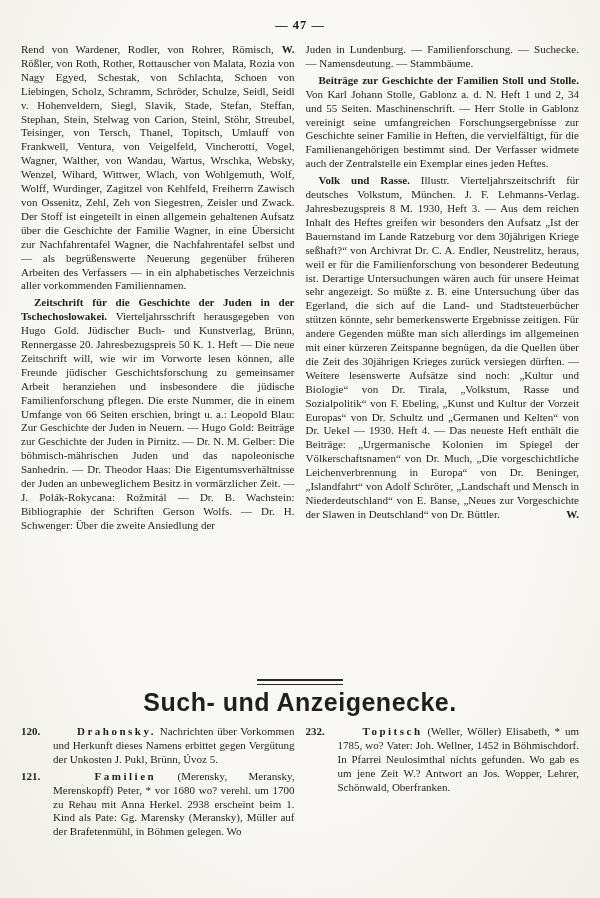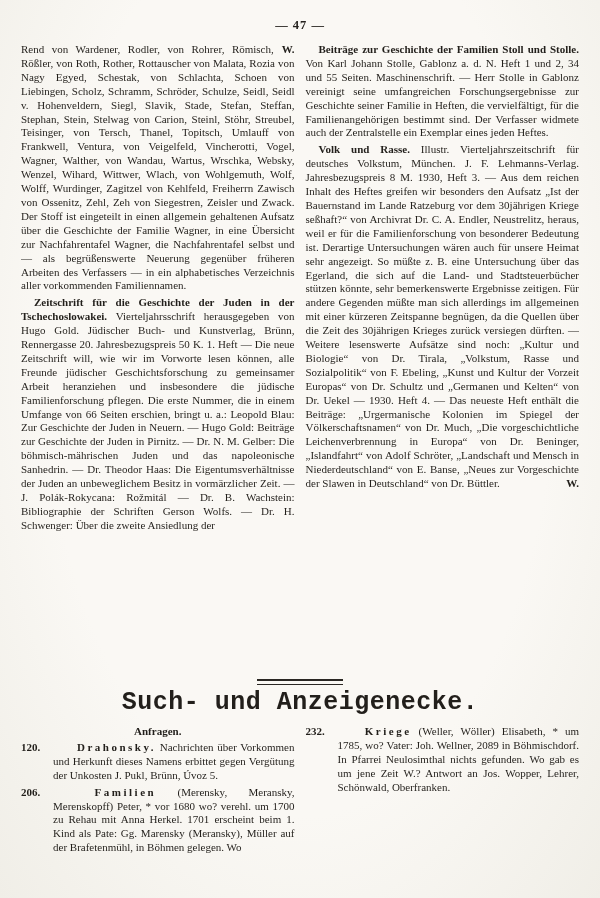--- a/index.html
+++ b/index.html
@@ -47,21 +47,21 @@
     height:3px;
     border-top:2.5px solid #2a2723;
     border-bottom:1.5px solid #2a2723;
   }
   .section-title{
     text-align:center;
     font-size:25px;
     font-weight:bold;
     letter-spacing:.5px;
     margin:2px 0 8px 0;
-    font-family:Liberation Mono, monospace;
+    font-family:Liberation Sans, sans-serif;
   }
   .subheading{
     text-align:center;
     font-weight:bold;
     font-size:11px;
     margin:0 0 2px 0;
   }
   .entry{
     padding-left:32px;
     text-indent:-32px;
@@ -80,33 +80,33 @@
 <div class="page">
 
   <div class="pagenum">— 47 —</div>
 
   <div class="cols main-cols">
     <div class="col">
       <p><span class="sig">W.</span><span>Rend von Wardener, Rodler, von Rohrer, Römisch, Rößler, von Roth, Rother, Rottauscher von Malata, Rozia von Nagy Egyed, Schestak, von Schlachta, Schoen von Liebingen, Scholz, Schramm, Schröder, Schulze, Seidl, Seidl v. Hohenveldern, Siegl, Slavik, Stade, Stefan, Steffan, Stephan, Stein, Stelwag von Carion, Steinl, Stöhr, Streubel, Teisinger, von Tersch, Thanel, Topitsch, Umlauff von Frankwell, Ventura, von Veigelfeld, Vincherotti, Vogel, Wagner, Walther, von Wandau, Wartus, Wrschka, Websky, Wenzel, Wihard, Wittwer, Wlach, von Wohlgemuth, Wolf, Wolff, Wurdinger, Zagitzel von Kehlfeld, Freiherrn Zawisch von Ossenitz, Zehl, Zeh von Siegestren, Zeisler und Zwack. Der Stoff ist eingeteilt in einen allgemein gehaltenen Aufsatz über die Geschichte der Familie Wagner, in eine Übersicht zur Nachfahrentafel Wagner, die Nachfahrentafel selbst und — als begrüßenswerte Neuerung gegenüber früheren Arbeiten des Verfassers — in ein alphabetisches Verzeichnis aller vorkommenden Familiennamen.</span></p>
       <p class="indent"><span class="lead">Zeitschrift für die Geschichte der Juden in der Tschechoslowakei.</span> <span>Vierteljahrsschrift herausgegeben von Hugo Gold. Jüdischer Buch- und Kunstverlag, Brünn, Rennergasse 20. Jahresbezugspreis 50 K. 1. Heft — Die neue Zeitschrift will, wie wir im Vorworte lesen können, alle Freunde jüdischer Geschichtsforschung zu gemeinsamer Arbeit heranziehen und insbesondere die jüdische Familienforschung pflegen. Die erste Nummer, die in einem Umfange von 66 Seiten erschien, bringt u. a.: Leopold Blau: Zur Geschichte der Juden in Neuern. — Hugo Gold: Beiträge zur Geschichte der Juden in Pirnitz. — Dr. N. M. Gelber: Die böhmisch-mährischen Juden und das napoleonische Sanhedrin. — Dr. Theodor Haas: Die Eigentumsverhältnisse der Juden an unbeweglichem Besitz in vormärzlicher Zeit. — J. Polák-Rokycana: Rožmitál — Dr. B. Wachstein: Bibliographie der Schriften Gerson Wolfs. — Dr. H. Schwenger: Über die zweite Ansiedlung der</span></p>
     </div>
     <div class="col">
+      <p><span>Juden in Lundenburg. — Familienforschung. — Suchecke. — Namensdeutung. — Stammbäume.</span></p>
       <p class="indent"><span class="lead">Beiträge zur Geschichte der Familien Stoll und Stolle.</span> <span>Von Karl Johann Stolle, Gablonz a. d. N. Heft 1 und 2, 34 und 55 Seiten. Maschinenschrift. — Herr Stolle in Gablonz vereinigt seine umfangreichen Forschungsergebnisse zur Geschichte seiner Familie in Heften, die vervielfältigt, für die Familienangehörigen bestimmt sind. Der Verfasser widmete auch der Zentralstelle ein Exemplar eines jeden Heftes.</span></p>
       <p class="indent"><span class="lead">Volk und Rasse.</span> <span>Illustr. Vierteljahrszeitschrift für deutsches Volkstum, München. J. F. Lehmanns-Verlag. Jahresbezugspreis 8 M. 1930, Heft 3. — Aus dem reichen Inhalt des Heftes greifen wir besonders den Aufsatz „Ist der Bauernstand im Lande Ratzeburg vor dem 30jährigen Kriege seßhaft?“ von Archivrat Dr. C. A. Endler, Neustrelitz, heraus, weil er für die Familienforschung von besonderer Bedeutung ist. Derartige Untersuchungen wären auch für unsere Heimat sehr angezeigt. So müßte z. B. eine Untersuchung über das Egerland, die sich auf die Land- und Stadtsteuerbücher stützen könnte, sehr bemerkenswerte Ergebnisse zeitigen. Für andere Gegenden müßte man sich allerdings im allgemeinen mit einer kürzeren Zeitspanne begnügen, da die Quellen über die Zeit des 30jährigen Krieges zurück versiegen dürften. — Weitere lesenswerte Aufsätze sind noch: „Kultur und Biologie“ von Dr. Tirala, „Volkstum, Rasse und Sozialpolitik“ von F. Ebeling, „Kunst und Kultur der Vorzeit Europas“ von Dr. Schultz und „Germanen und Kelten“ von Dr. Uekel — 1930. Heft 4. — Das neueste Heft enthält die Beiträge: „Urgermanische Kolonien im Spiegel der Völkerschaftsnamen“ von Dr. Much, „Die vorgeschichtliche Leichenverbrennung in Europa“ von Dr. Beninger, „Islandfahrt“ von Adolf Schröter, „Landschaft und Mensch in Niederdeutschland“ von E. Banse, „Neues zur Vorgeschichte der Slawen in Deutschland“ von Dr. Büttler.</span> <span class="sig">W.</span></p>
     </div>
   </div>
 
   <div class="sep"></div>
 
   <div class="section-title">Such- und Anzeigenecke.</div>
 
   <div class="cols">
     <div class="col">
-      <div class="subheading">Anfragen.</div>
       <p class="entry"><span class="num">120.</span> <span class="sperr">Drahonsky.</span> <span>Nachrichten über Vorkommen und Herkunft dieses Namens erbittet gegen Vergütung der Unkosten J. Pukl, Brünn, Úvoz 5.</span></p>
-      <p class="entry"><span class="num">206.</span> <span class="sperr">Familien</span> <span>(Merensky, Meransky, Merenskopff) Peter, * vor 1680 wo? verehl. um 1700 zu Rehau mit Anna Herkel. 1701 erscheint beim 1. Kind als Pate: Gg. Marensky (Meransky), Müller auf der Brafetenmühl, in Böhmen gelegen. Wo</span></p>
+      <p class="entry"><span class="num">121.</span> <span class="sperr">Familien</span> <span>(Merensky, Meransky, Merenskopff) Peter, * vor 1680 wo? verehl. um 1700 zu Rehau mit Anna Herkel. 2938 erscheint beim 1. Kind als Pate: Gg. Marensky (Meransky), Müller auf der Brafetenmühl, in Böhmen gelegen. Wo</span></p>
     </div>
     <div class="col">
-      <p class="entry"><span class="num">232.</span> <span class="sperr">Kriege</span> <span>(Weller, Wöller) Elisabeth, * um 1785, wo? Vater: Joh. Wellner, 2089 in Böhmischdorf. In Pfarrei Neulosimthal nichts gefunden. Wo gab es um jene Zeit W.? Antwort an Jos. Wopper, Lehrer, Schönwald, Oberfranken.</span></p>
+      <p class="entry"><span class="num">232.</span> <span class="sperr">Topitsch</span> <span>(Weller, Wöller) Elisabeth, * um 1785, wo? Vater: Joh. Wellner, 1452 in Böhmischdorf. In Pfarrei Neulosimthal nichts gefunden. Wo gab es um jene Zeit W.? Antwort an Jos. Wopper, Lehrer, Schönwald, Oberfranken.</span></p>
     </div>
   </div>
 
 </div>
 
 </body></html>

